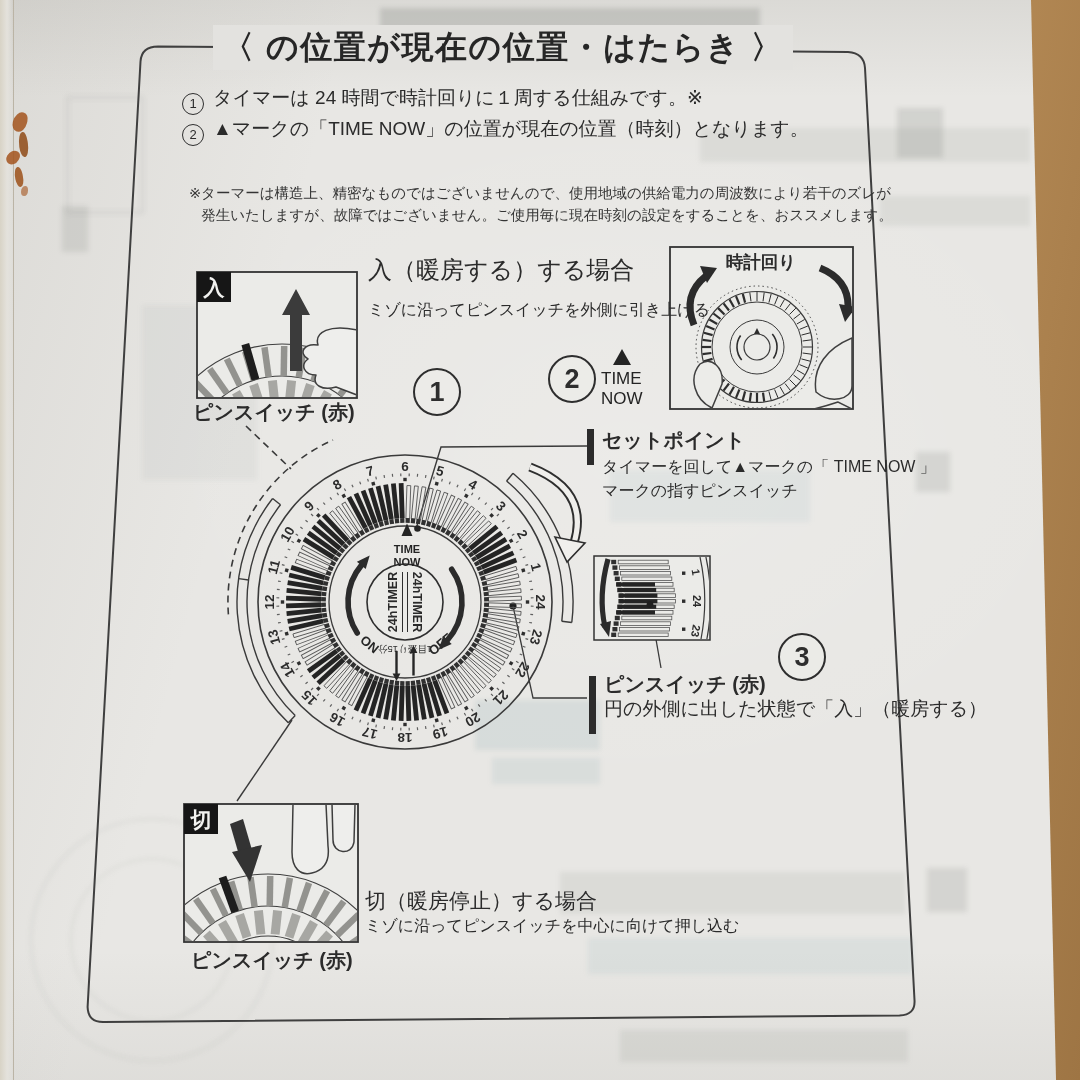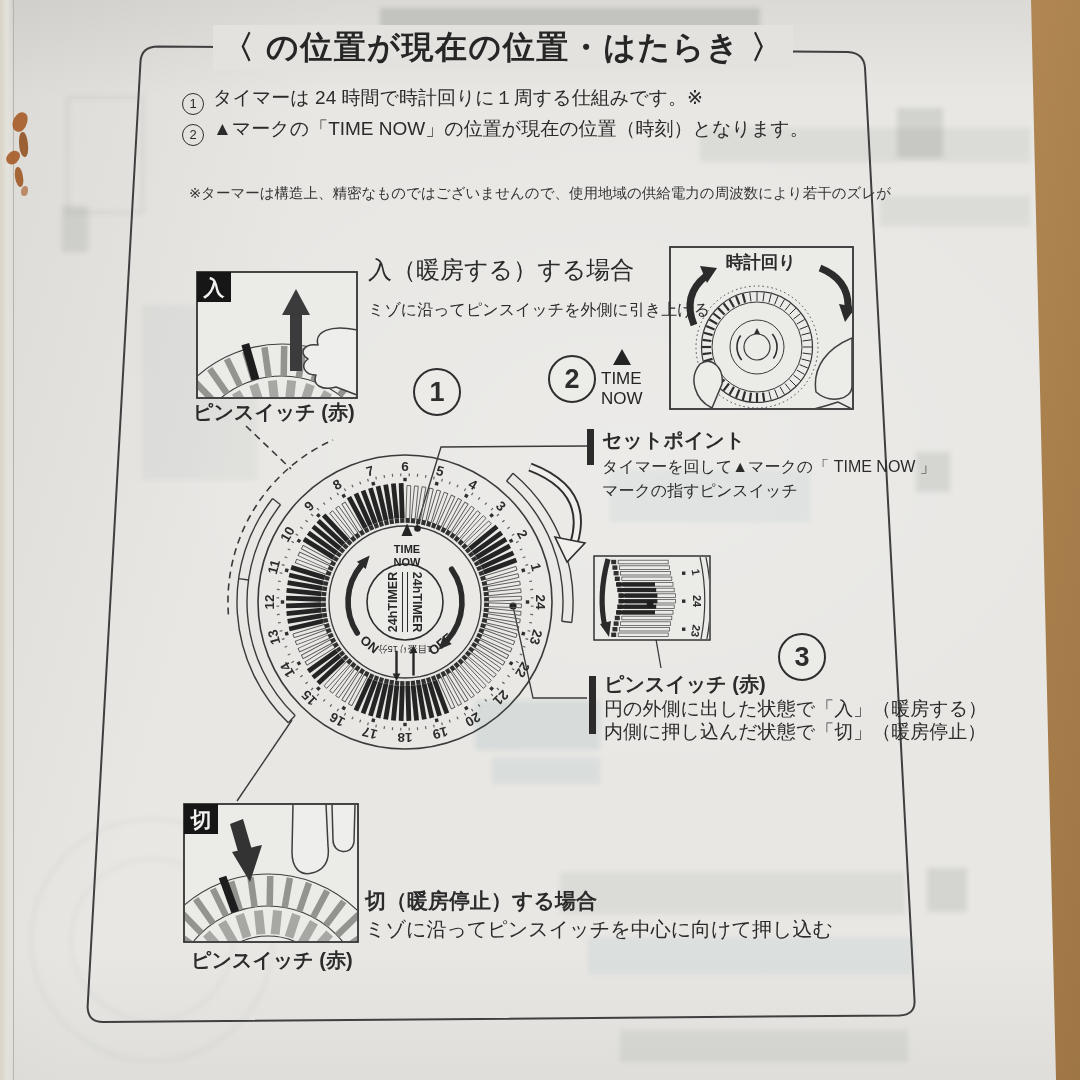--- a/index.html
+++ b/index.html
@@ -727,20 +727,21 @@
 
 <div class="abs title">〈 の位置が現在の位置・はたらき 〉</div>
 
 <div class="abs intro">
   <div class="row"><span class="cnum">1</span><span>タイマーは 24 時間で時計回りに１周する仕組みです。※</span></div>
   <div class="row"><span class="cnum">2</span><span>▲マークの「TIME NOW」の位置が現在の位置（時刻）となります。</span></div>
 </div>
 
 <div class="abs note">
   <div>※ターマーは構造上、精密なものではございませんので、使用地域の供給電力の周波数により若干のズレが</div>
+  <div class="l2">発生いたしますが、故障ではございません。ご使用毎に現在時刻の設定をすることを、おススメします。</div>
 </div>
 
 <div class="t" style="left:193px;top:399px;font-size:20px;font-weight:700">ピンスイッチ (赤)</div>
 <div class="t" style="left:368px;top:254px;font-size:24px;font-weight:400">入（暖房する）する場合</div>
 <div class="t" style="left:368px;top:300px;font-size:16px">ミゾに沿ってピンスイッチを外側に引き上げる</div>
 
 <div class="step" style="left:413px;top:368px">1</div>
 <div class="step" style="left:548px;top:355px">2</div>
 <div class="step" style="left:778px;top:633px">3</div>
 
@@ -754,20 +755,19 @@
 <div class="t" style="left:602px;top:427px;font-size:20px;font-weight:700">セットポイント</div>
 <div class="t" style="left:602px;top:455px;font-size:16px;line-height:24px">
   <div>タイマーを回して▲マークの「 TIME NOW 」</div>
   <div>マークの指すピンスイッチ</div>
 </div>
 
 <div class="bar" style="left:589px;top:676px;width:7px;height:58px"></div>
 <div class="t" style="left:604px;top:671px;font-size:20px;font-weight:700">ピンスイッチ (赤)</div>
 <div class="t" style="left:604px;top:698px;font-size:19px;line-height:22.5px">
   <div>円の外側に出した状態で「入」（暖房する）</div>
-  <div>内側に押し込んだ状態で「切」（暖房停止）</div>
 </div>
 
 <div class="pinrule">ピン1個=15分</div>
 
-<div class="t" style="left:365px;top:887px;font-size:21px;font-weight:700">切（暖房停止）する場合</div>
-<div class="t" style="left:365px;top:916px;font-size:20px">ミゾに沿ってピンスイッチを中心に向けて押し込む</div>
+<div class="t" style="left:365px;top:887px;font-size:21px;font-weight:400">切（暖房停止）する場合</div>
+<div class="t" style="left:365px;top:916px;font-size:16px">ミゾに沿ってピンスイッチを中心に向けて押し込む</div>
 <div class="t" style="left:191px;top:947px;font-size:20px;font-weight:700">ピンスイッチ (赤)</div>
 
 </body></html>

